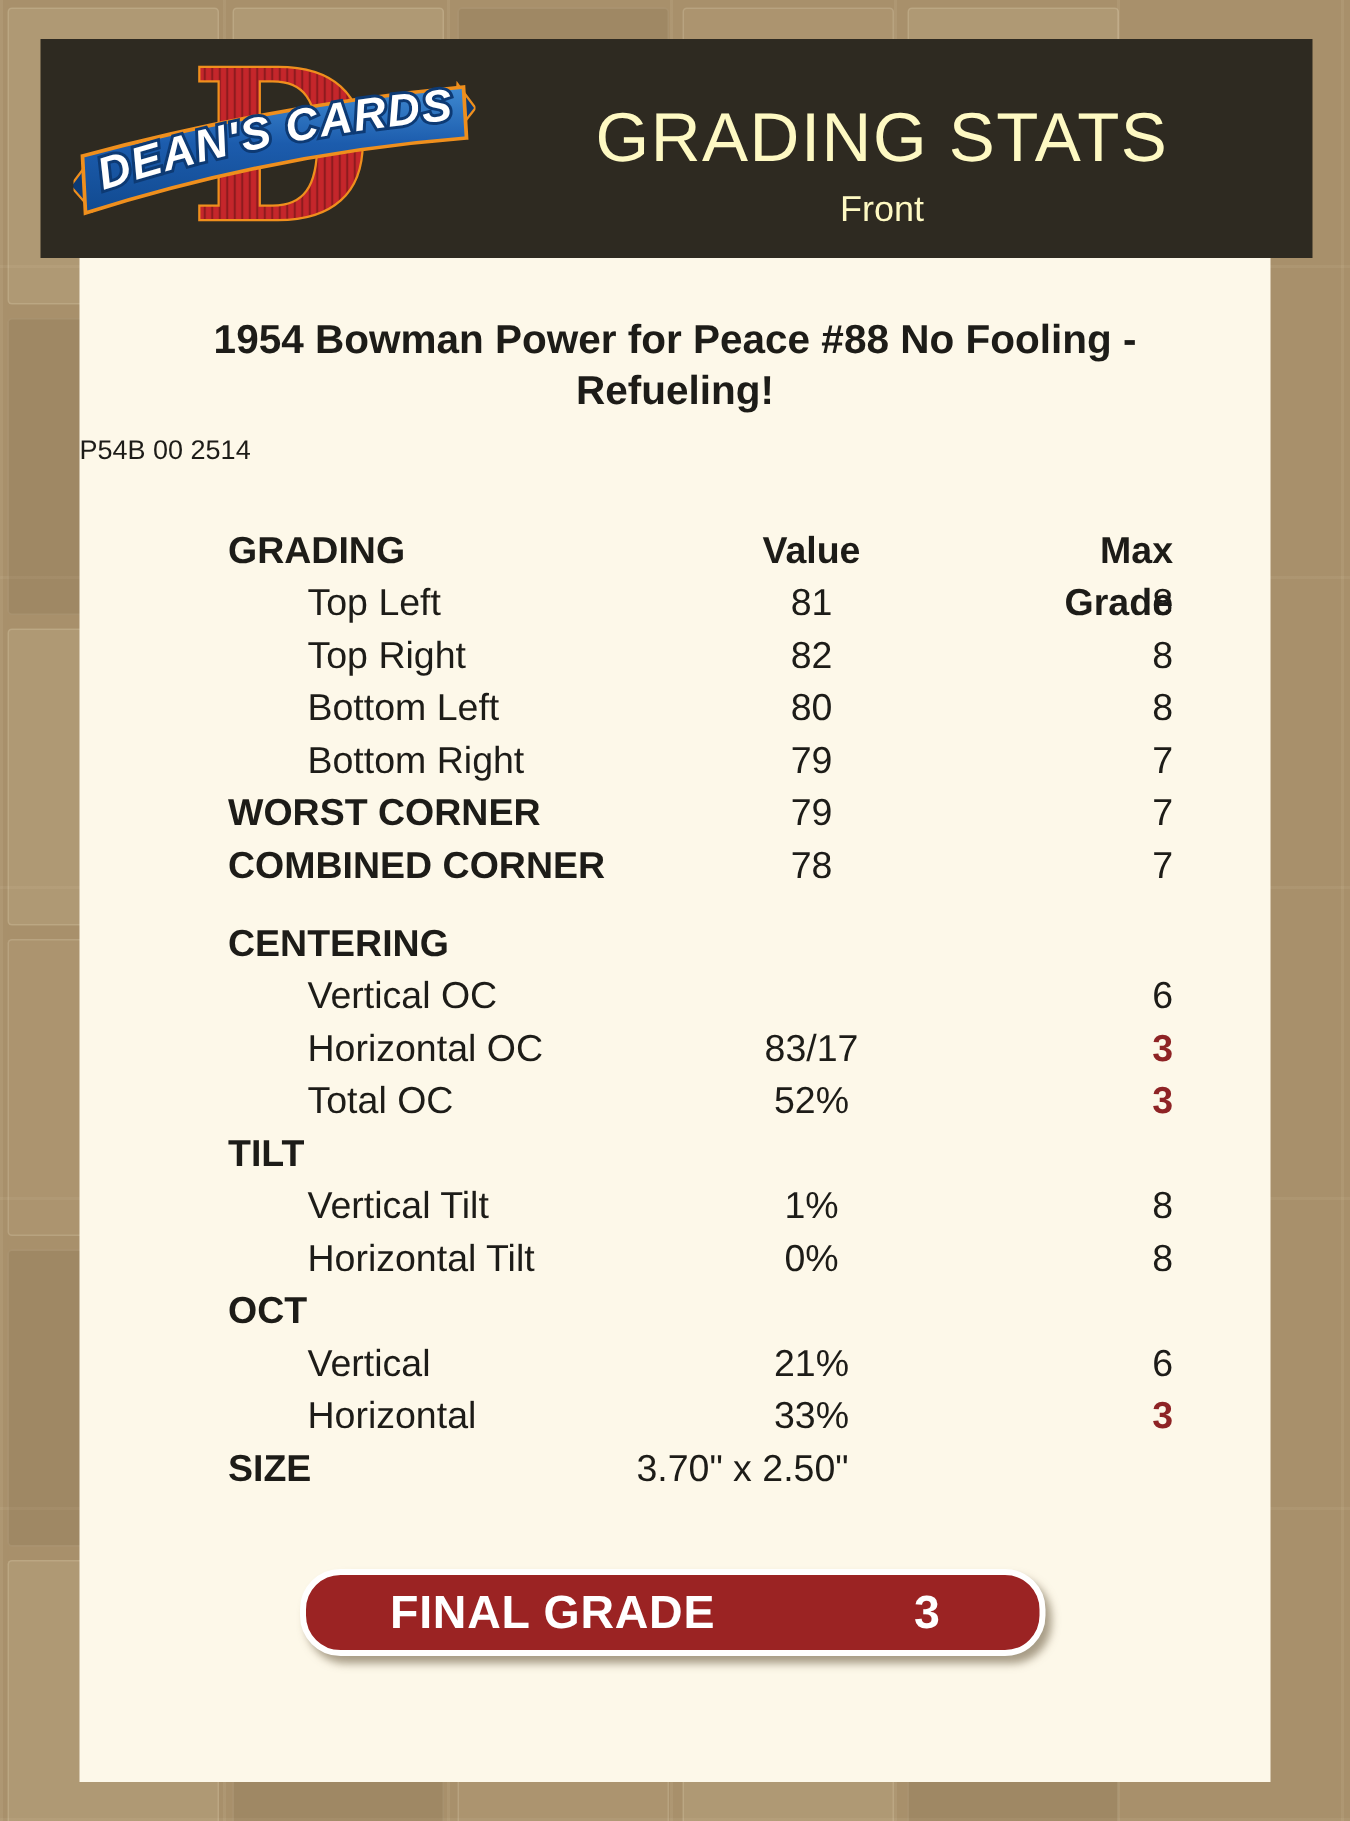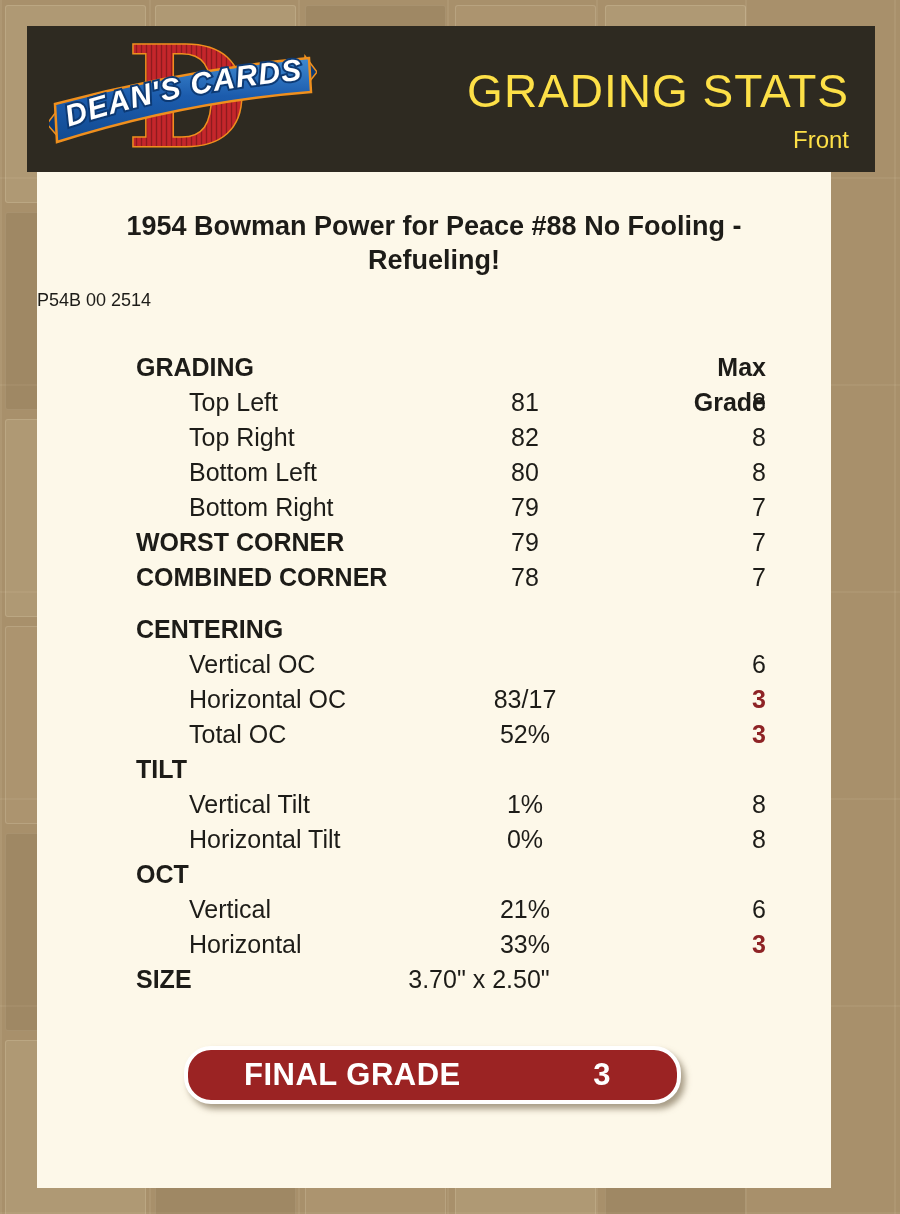--- a/index.html
+++ b/index.html
@@ -11,28 +11,28 @@
       repeating-linear-gradient(0deg, rgba(255,244,214,0.06) 0 2px, transparent 2px 207px),
       #a8906b;
   }
   
   .bg{position:absolute;inset:0;z-index:0;display:flex;flex-wrap:wrap;gap:9px;padding:5px;box-sizing:border-box;}
   .bg .ghost{width:139px;height:196px;border-radius:3px;
     background:rgba(250,240,215,0.09);border:1px solid rgba(250,240,215,0.16);}
   .bg .ghost:nth-child(3n){background:rgba(85,65,35,0.10);border-color:rgba(250,240,215,0.10);}
   .bg .ghost:nth-child(4n){background:rgba(200,180,140,0.14);}
 
-  .panel{position:absolute;left:37px;top:172px;width:794px;height:1016px;
+  .panel{position:absolute;left:53px;top:172px;width:794px;height:1016px;
     background:var(--panel-bg,#fdf8e9);z-index:1;}
 
   .header{position:absolute;left:27px;top:26px;width:848px;height:146px;
     background:var(--header-bg,#2e2a21);z-index:2;}
   .logo{position:absolute;left:22px;top:2px;width:268px;height:142px;}
   .header-text{position:absolute;left:300px;right:26px;top:0;height:100%;
-    text-align:right;color:#fde047;}
+    text-align:center;color:#fef9c3;}
   .header-title{margin-top:40px;font-size:46px;letter-spacing:1px;line-height:50px;}
   .header-subtitle{font-size:24px;line-height:40px;margin-top:4px;}
 
   .card-title{margin:0;padding-top:37px;text-align:center;font-size:27px;line-height:34px;
     font-weight:bold;color:var(--ink,#1d1c18);white-space:pre-line;}
   .serial{text-align:left;font-size:18px;margin-top:13px;color:var(--ink,#1d1c18);}
 
   .stats{position:relative;margin-top:39px;font-size:25px;color:var(--ink,#1d1c18);}
   .row{position:relative;height:35px;line-height:35px;}
   .row.gap{margin-top:17px;}
@@ -120,20 +120,21 @@
   </div>
 
   <div class="panel">
     <h1 class="card-title">1954 Bowman Power for Peace #88  No Fooling -
 Refueling!</h1>
     <div class="serial">P54B 00 2514</div>
 
     <div class="stats">
       <div class="row">
         <span class="label bold">GRADING</span>
+        <span class="value colhead">Value</span>
         <span class="grade colhead">Max Grade</span>
       </div>
       <div>
   <div class="row">
     <span class="label indent">Top Left</span>
     <span class="value">81</span>
     <span class="grade">8</span>
   </div>
 
   <div class="row">

